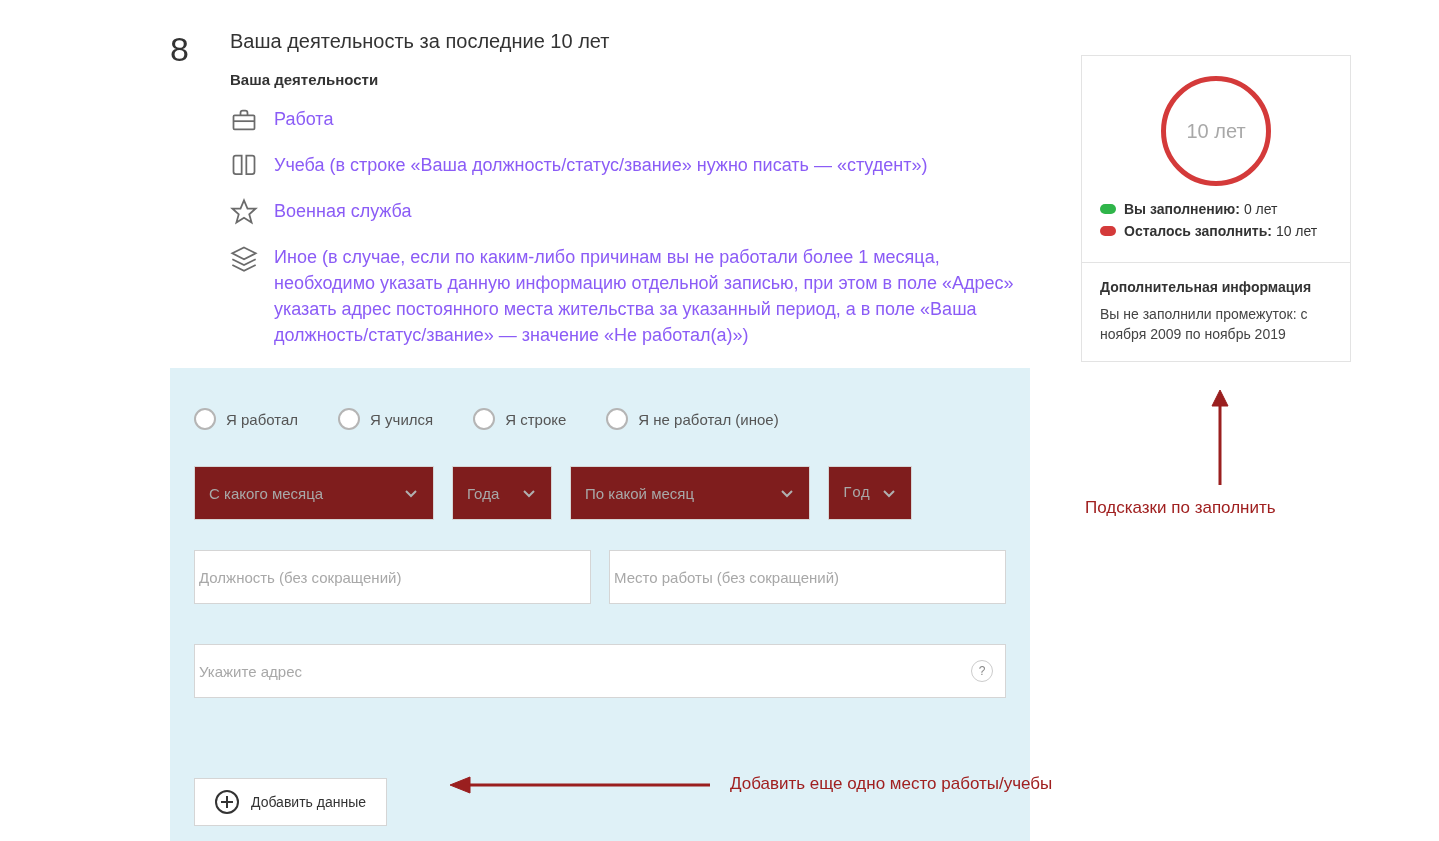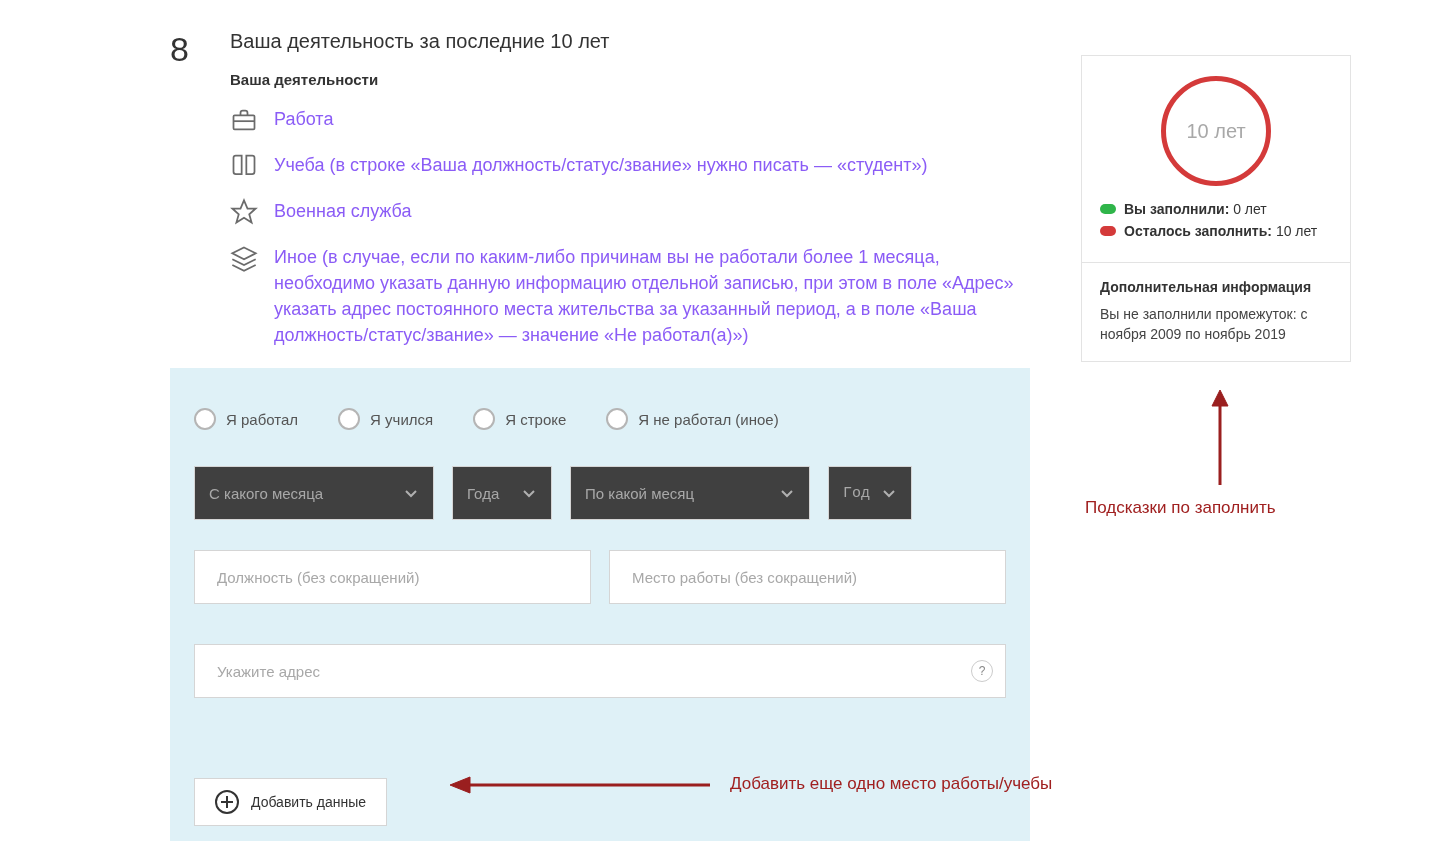--- a/index.html
+++ b/index.html
@@ -14,35 +14,35 @@
 .type-icon { width: 28px; height: 28px; margin-right: 16px; flex-shrink: 0; color: #6b6b6b; }
 .type-text { font-size: 18px; color: #8b5cf6; line-height: 1.45; max-width: 740px; }
 
 .form-panel { background: #dff1f7; margin-top: 20px; padding: 40px 24px 40px 24px; width: 860px; margin-left: 0; }
 .radio-row { display: flex; gap: 40px; margin-bottom: 36px; margin-left: 0; }
 .radio-item { display: flex; align-items: center; gap: 10px; cursor: pointer; }
 .radio-circle { width: 22px; height: 22px; border: 2px solid #b5b5b5; border-radius: 50%; background: #fff; }
 .radio-label { font-size: 15px; color: #555; }
 
 .date-row { display: flex; gap: 18px; margin-bottom: 30px; }
-.select-box { position: relative; background: #404040; border: 1px solid #d5d5d5; height: 54px; display: flex; align-items: center; padding: 0 14px; cursor: pointer; }
+.select-box { position: relative; background: #7f1d1d; border: 1px solid #d5d5d5; height: 54px; display: flex; align-items: center; padding: 0 14px; cursor: pointer; }
 .select-ph { color: #a8a8a8; font-size: 15px; flex: 1; }
 .chev { width: 16px; height: 16px; }
 .chev svg { stroke: #b0b0b0; stroke-width: 2; fill: none; }
 .w-month { width: 240px; }
 .w-year { width: 100px; }
 .w-month2 { width: 240px; }
 .w-year2 { width: 84px; font-family: Liberation Mono, monospace; }
 
 .check-row { display: flex; justify-content: center; align-items: center; gap: 12px; margin-bottom: 40px; }
 .check-box { width: 24px; height: 24px; border: 1px solid #ccc; border-radius: 4px; background: #fff; }
 .check-label { font-size: 15px; color: #555; }
 
 .input-row { display: flex; gap: 18px; margin-bottom: 40px; }
-.text-input { background: #fff; border: 1px solid #d5d5d5; height: 54px; padding: 0 22px; font-size: 15px; color: #a8a8a8; display: flex; align-items: center; flex: 1; }
+.text-input { background: #fff; border: 1px solid #d5d5d5; height: 54px; padding: 0 4px; font-size: 15px; color: #a8a8a8; display: flex; align-items: center; flex: 1; }
 .text-input input { border: none; outline: none; width: 100%; font-size: 15px; color: #333; }
 .text-input input::placeholder { color: #a8a8a8; }
 
 .addr-row { position: relative; }
 .help-btn { position: absolute; right: 12px; top: 50%; transform: translateY(-50%); width: 22px; height: 22px; border: 1px solid #ccc; border-radius: 50%; display: flex; align-items: center; justify-content: center; font-size: 12px; color: #888; background: #fff; cursor: pointer; }
 
 .add-btn { margin-top: 40px; background: #fff; border: 1px solid #d5d5d5; height: 48px; padding: 0 20px; display: inline-flex; align-items: center; gap: 12px; cursor: pointer; }
 .plus-circle { width: 24px; height: 24px; border: 2px solid #333; border-radius: 50%; position: relative; }
 .plus-circle::before, .plus-circle::after { content: ''; position: absolute; background: #333; }
 .plus-circle::before { width: 12px; height: 2px; left: 4px; top: 9px; }
@@ -191,21 +191,21 @@
     </div>
   </div>
 
   <div class="sidebar">
     <div class="circle-wrap">
       <div class="ten-circle">10 лет</div>
     </div>
     <div class="stats">
       <div class="stat-row">
         <span class="dot dot-green"></span>
-        <span><b>Вы заполнили:</b> <span>0 лет</span></span>
+        <span><b>Вы заполнению:</b> <span>0 лет</span></span>
       </div>
       <div class="stat-row">
         <span class="dot dot-red"></span>
         <span><b>Осталось заполнить:</b> <span>10 лет</span></span>
       </div>
     </div>
     <div class="sidebar-sep"></div>
     <div class="side-sec">
       <div class="side-h">Дополнительная информация</div>
       <div class="side-t">Вы не заполнили промежуток: с ноября 2009 по ноябрь 2019</div>

